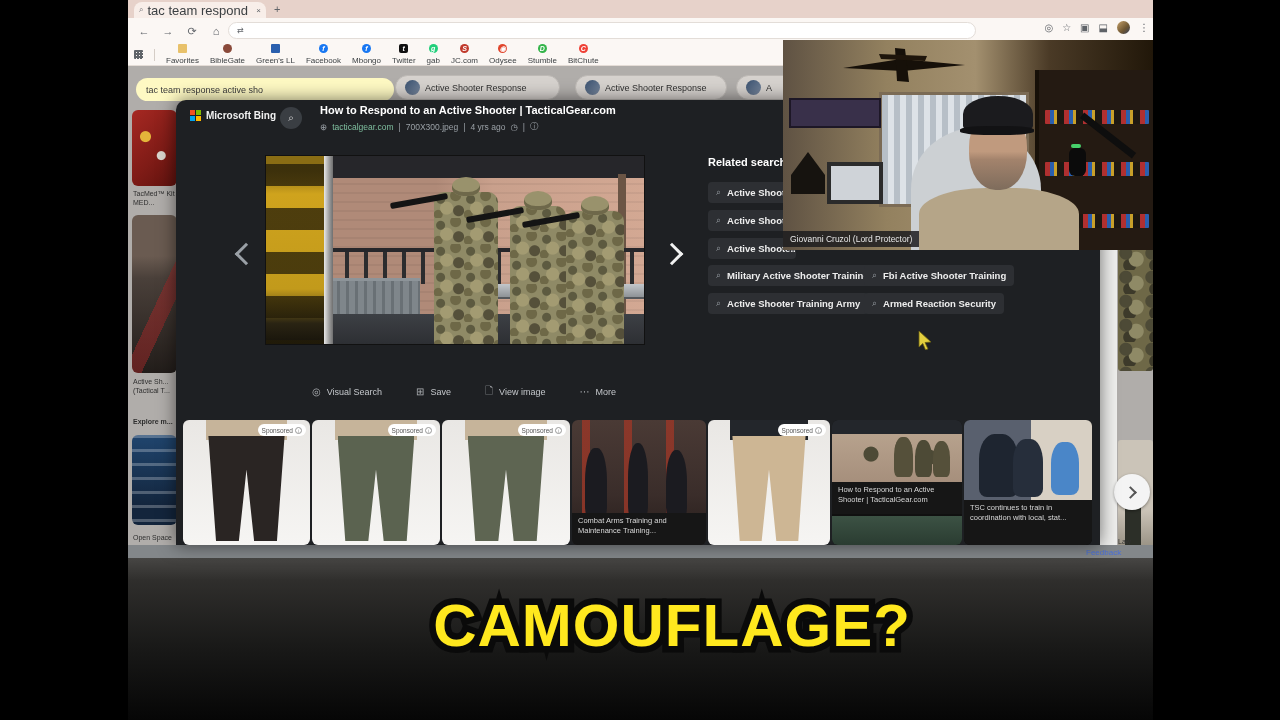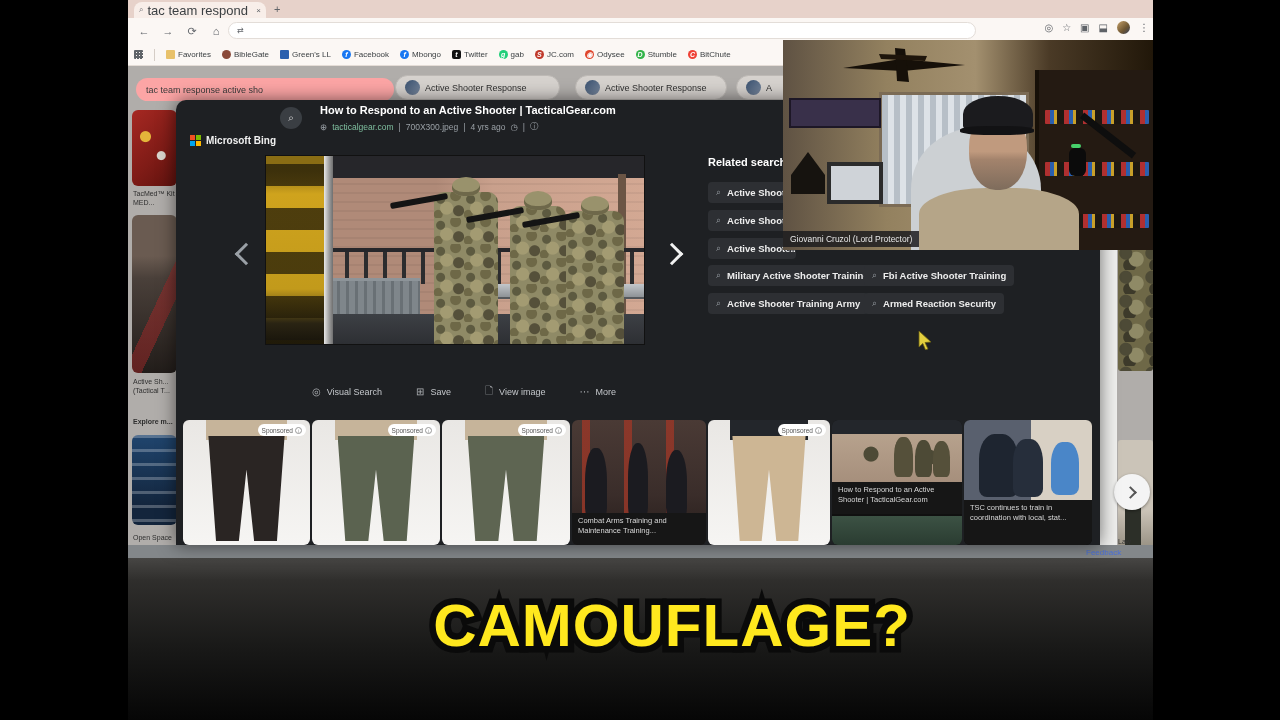--- a/index.html
+++ b/index.html
@@ -22,62 +22,62 @@
   .navic{font-size:11px;color:#5f6368;width:24px;text-align:center;}
   .addr{position:absolute;left:100px;top:4px;width:748px;height:17px;background:#fff;border:1px solid #e3ddd8;
         border-radius:9px;display:flex;align-items:center;padding:0 8px;gap:5px;overflow:hidden;}
   .addr .swap{font-size:8px;color:#5f6368;}
   .addr .url{font-size:8px;color:#3c4043;white-space:nowrap;overflow:hidden;}
   .tb-right{position:absolute;right:4px;top:3px;display:flex;align-items:center;gap:9px;}
   .tb-right .ic{font-size:10px;color:#5f6368;}
   .avatar{width:13px;height:13px;border-radius:50%;background:linear-gradient(135deg,#c7a26a,#6e5632 60%,#33405c);}
   .bmbar{position:absolute;left:0;top:44px;width:100%;height:22px;background:#fbf7f4;border-bottom:1px solid #e4dcd6;
          display:flex;align-items:center;padding-left:6px;gap:11px;}
-  .bm{display:flex;align-items:center;gap:3px;font-size:8px;color:#3c4043;white-space:nowrap;}
+  .bm{display:flex;align-items:center;gap:3px;font-size:8px;color:#3c4043;white-space:nowrap;flex-direction:column;}
   .bmi{width:9px;height:9px;border-radius:50%;display:inline-block;position:relative;color:#fff;
        font-size:7px;line-height:9px;text-align:center;font-weight:bold;}
   .bmi.grid{border-radius:1px;background:
       linear-gradient(90deg,#5f6368 2px,transparent 2px) 0 0/3px 3px,
       linear-gradient(#5f6368 2px,transparent 2px) 0 0/3px 3px;background-color:#fbf7f4;}
   .bmi.folder{background:#e8c16a;border-radius:1px;}
   .bmi.quill{background:#8a4a3a;}
   .bmi.flag{background:#2a5fae;border-radius:1px;}
   .bmi.fb{background:#1877f2;}
   .bmi.tw{background:#111;border-radius:2px;}
   .bmi.gab{background:#21cf7a;}
   .bmi.jc{background:#c0392b;}
   .bmi.ody{background:#e0452c;}
   .bmi.stu{background:#34b44a;}
   .bmi.bc{background:#ef4136;}
   .bm-div{width:1px;height:12px;background:#d5cdc6;}
 
   
   .page{position:absolute;left:0;top:66px;width:1025px;height:479px;background:#b0adaa;}
-  .searchpill{position:absolute;left:8px;top:12px;width:258px;height:23px;border-radius:12px;background:#fca5a5;
+  .searchpill{position:absolute;left:8px;top:12px;width:258px;height:23px;border-radius:12px;background:#fef9c3;
               display:flex;align-items:center;padding:0 10px;font-size:9px;color:#3a3a3a;}
   .cam-ic,.mag-ic{position:absolute;top:15px;font-size:11px;color:#4a4a4a;}
   .cam-ic{left:338px;} .mag-ic{left:367px;}
   .fpill{position:absolute;top:9px;height:25px;border-radius:13px;background:#d6d2ce;border:1px solid #bdb9b5;
          display:flex;align-items:center;gap:5px;padding:0 9px;font-size:9px;color:#2f2f2f;white-space:nowrap;overflow:hidden;}
   .fpill .dot{width:15px;height:15px;border-radius:50%;flex:0 0 auto;background:linear-gradient(135deg,#39506e,#7b8aa0);}
   .lr-cap{position:absolute;left:5px;width:48px;font-size:7px;line-height:1.25;color:#2e2e2e;}
   .lr-img{position:absolute;left:4px;width:45px;border-radius:6px;}
   .rr-strip{position:absolute;left:972px;top:148px;width:17px;height:397px;background:#efefed;border-radius:8px 8px 0 0;}
   .rr-img{position:absolute;left:990px;width:35px;border-radius:3px;}
   .rr-next{position:absolute;left:986px;top:474px;width:36px;height:36px;border-radius:50%;background:#f4f4f4;
            box-shadow:0 1px 3px rgba(0,0,0,.4);display:flex;align-items:center;justify-content:center;}
   .chev-r-sm{width:9px;height:9px;border-right:2px solid #555;border-top:2px solid #555;transform:rotate(45deg);margin-left:-3px;}
   .rr-law{position:absolute;left:990px;top:538px;font-size:7px;color:#333;}
   .feedback{position:absolute;left:958px;top:548px;font-size:8px;color:#4a6fd8;}
   .win-bottom{position:absolute;left:0;top:545px;width:1025px;height:13px;background:#83878a;}
 
   
   .panel{position:absolute;left:48px;top:100px;width:924px;height:445px;background:#1e2023;border-radius:10px 10px 0 0;
          box-shadow:0 0 18px rgba(0,0,0,.55);overflow:hidden;}
-  .bing-logo{position:absolute;left:14px;top:10px;display:flex;gap:5px;margin-top:25px;}
+  .bing-logo{position:absolute;left:14px;top:10px;display:flex;gap:5px;}
   .msq{width:11px;height:11px;display:grid;grid-template-columns:5px 5px;grid-template-rows:5px 5px;gap:1px;}
   .msq i{display:block;}
   .bing-name{font-size:10px;font-weight:bold;color:#f1f1f1;white-space:nowrap;}
   .vs-circle{position:absolute;left:104px;top:7px;width:22px;height:22px;border-radius:50%;background:#3a3e43;
              color:#ddd;font-size:10px;display:flex;align-items:center;justify-content:center;}
   .v-title{position:absolute;left:144px;top:4px;width:430px;font-size:11px;font-weight:bold;color:#fff;white-space:nowrap;}
   .v-meta{position:absolute;left:144px;top:21px;font-size:8.5px;color:#9aa0a6;display:flex;gap:5px;align-items:center;white-space:nowrap;}
   .v-meta .dom{color:#7fbf9f;}
   .chev{position:absolute;width:16px;height:16px;}
   .chev.left{left:62px;top:146px;border-left:3px solid #9aa0a6;border-bottom:3px solid #9aa0a6;transform:rotate(45deg);}

